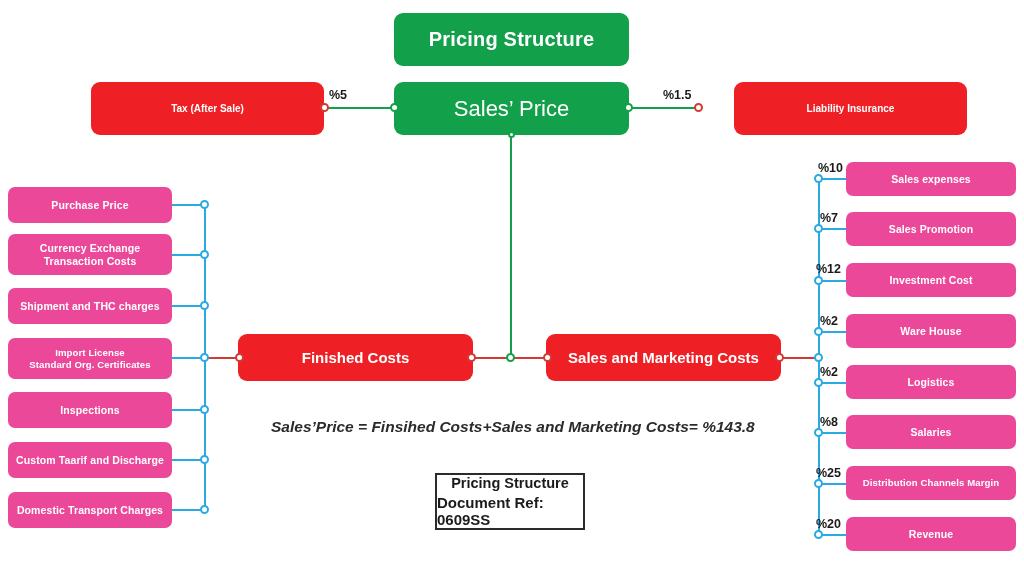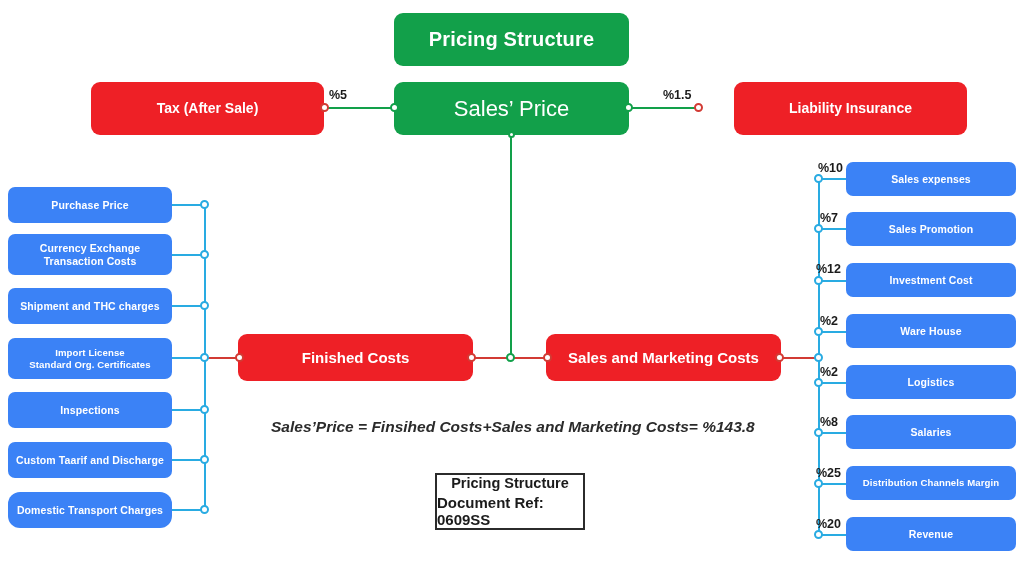--- a/index.html
+++ b/index.html
@@ -20,25 +20,25 @@
     color:#ffffff;
     border-radius:9px;
     line-height:1.18;
     padding:2px 6px;
     z-index:5;
   }
   .node .txt{display:block;width:100%;}
 
   .green{background:#12A04A;}
   .red{background:#EE2026;}
-  .blue{background:#3b82f6;border-radius:7px;justify-content:flex-end;}
+  .blue{background:#ec4899;border-radius:7px;justify-content:flex-end;}
 
   .title-node{font-size:20px;font-weight:bold;letter-spacing:.2px;}
   .hub-node{font-size:22px;font-weight:normal;}
-  .major-node{font-size:14px;font-weight:bold;}
+  .major-node{font-size:10px;font-weight:bold;}
   .mid-node{font-size:15px;font-weight:bold;}
   .leaf-node{font-size:10.5px;font-weight:bold;letter-spacing:.1px;}
   .leaf-node.small{font-size:9.6px;}
 
   
   .ln{position:absolute;z-index:2;}
   .ln.h{height:2px;}
   .ln.v{width:2px;}
   .cyan{background:#29ABE2;}
   .redl{background:#D23B34;}
@@ -166,21 +166,21 @@
   <div class="node blue leaf-node small" style="left:8px;top:338px;width:164px;height:41px;white-space:pre-line;">
     <span class="txt" style="white-space:pre-line;">Import License
 Standard Org. Certificates</span>
   </div>
   <div class="node blue leaf-node" style="left:8px;top:392px;width:164px;height:36px;">
     <span class="txt">Inspections</span>
   </div>
   <div class="node blue leaf-node" style="left:8px;top:442px;width:164px;height:36px;">
     <span class="txt">Custom Taarif and Discharge</span>
   </div>
-  <div class="node blue leaf-node" style="left:8px;top:492px;width:164px;height:36px;border-radius:12px;">
+  <div class="node blue leaf-node" style="left:8px;top:492px;width:164px;height:36px;">
     <span class="txt">Domestic Transport Charges</span>
   </div>
 
   <div class="ln h cyan" style="left:170px;top:204px;width:36px;"></div>
   <div class="dot cyan-d" style="left:200px;top:200px;"></div>
 
   <div class="ln h cyan" style="left:170px;top:254px;width:36px;"></div>
   <div class="dot cyan-d" style="left:200px;top:250px;"></div>
 
   <div class="ln h cyan" style="left:170px;top:305px;width:36px;"></div>

